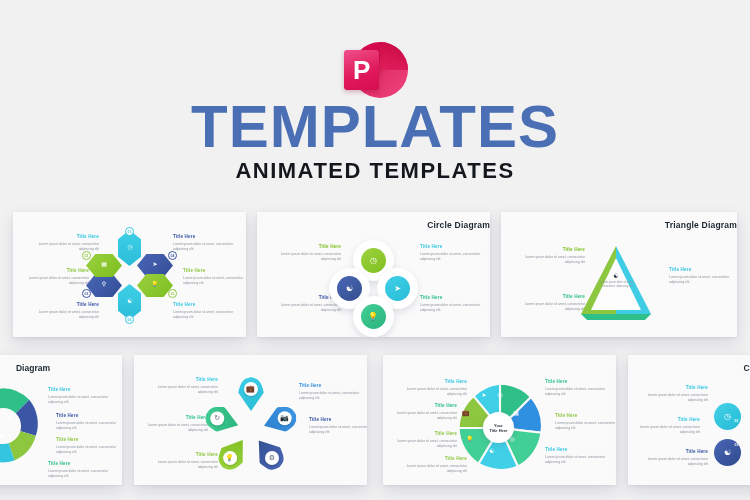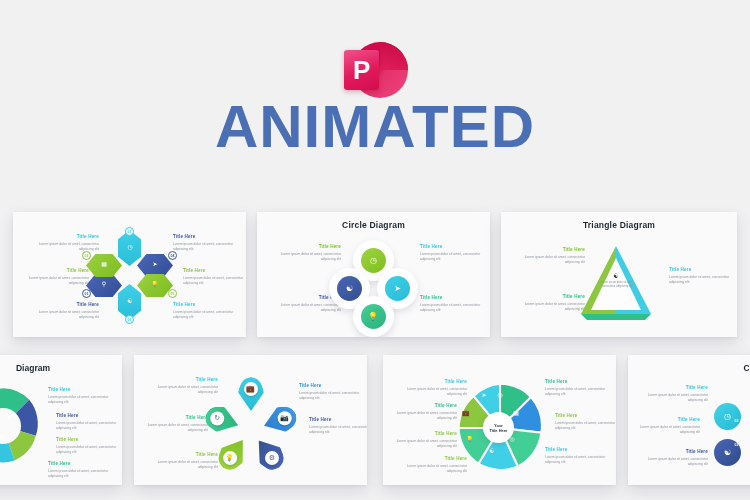--- a/index.html
+++ b/index.html
@@ -53,21 +53,21 @@
 
   
   .card {
     position: absolute;
     background: #fafafb;
     box-shadow: 0 6px 14px rgba(80,90,110,.16), 0 1px 3px rgba(80,90,110,.10);
     overflow: hidden;
   }
   .card-title {
     position: absolute; left: 0; top: 8px; width: 100%;
-    text-align: center; font-size: 8.5px; font-weight: bold; color: #1d2730;
+    text-align: right; font-size: 8.5px; font-weight: bold; color: #1d2730;
     letter-spacing: .2px;
   }
   .txt { position: absolute; width: 62px; }
   .txt .t {
     font-size: 4.6px; font-weight: bold; letter-spacing: .15px;
     margin-bottom: 2px; line-height: 6px;
   }
   .txt .b {
     font-size: 3.4px; color: #8e949c; line-height: 4.6px;
   }
@@ -146,21 +146,22 @@
 
   <div class="hero">
 
     <div class="ppt-logo">
       <div class="ppt-circle"></div>
       <div class="ppt-square">
         <div class="ppt-letter">P</div>
       </div>
     </div>
 
-    <div class="hero-title">ANIMATED</div>
+    <div class="hero-title">TEMPLATES</div>
+    <div class="hero-sub">ANIMATED TEMPLATES</div>
   </div>
 
   <div class="card" id="card1">
 
     <div class="txt ta-r" style="left:24px; top:22px;">
       <div class="t c-cyan">Title Here</div>
       <div class="b">Lorem ipsum dolor sit amet, consectetur adipiscing elit</div>
     </div>
     <div class="txt ta-r" style="left:14px; top:56px;">
       <div class="t c-lime">Title Here</div>

